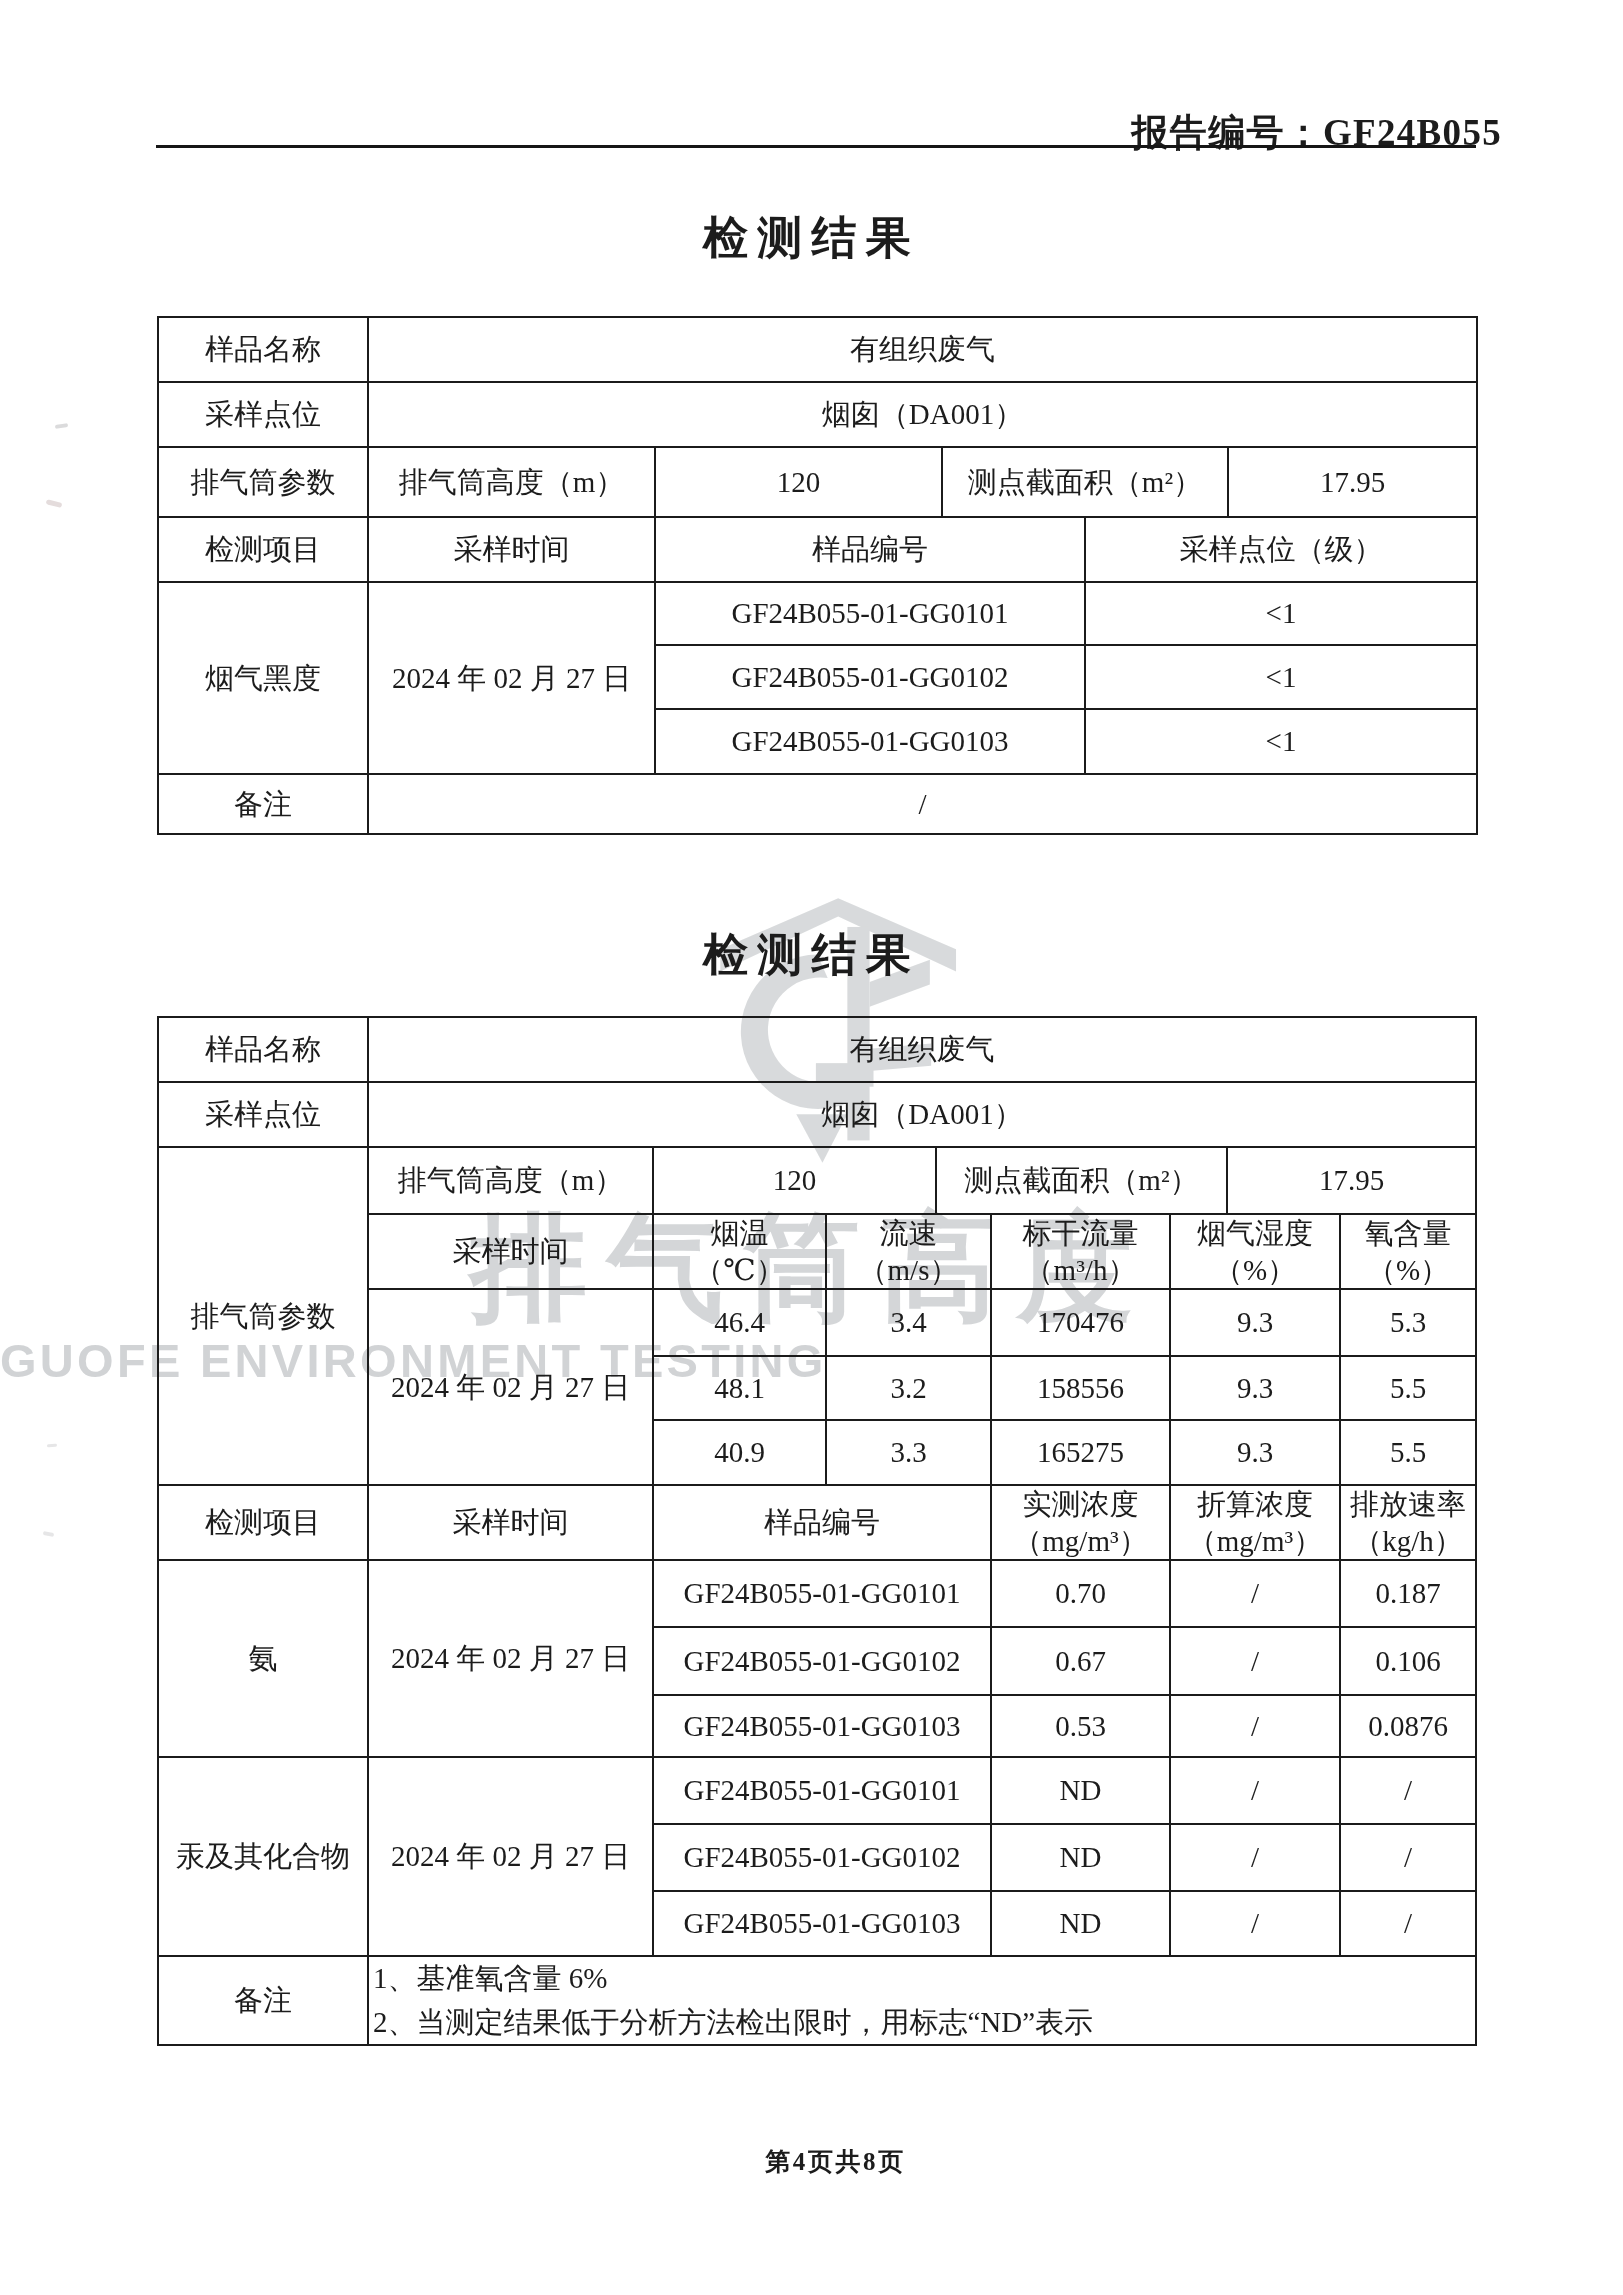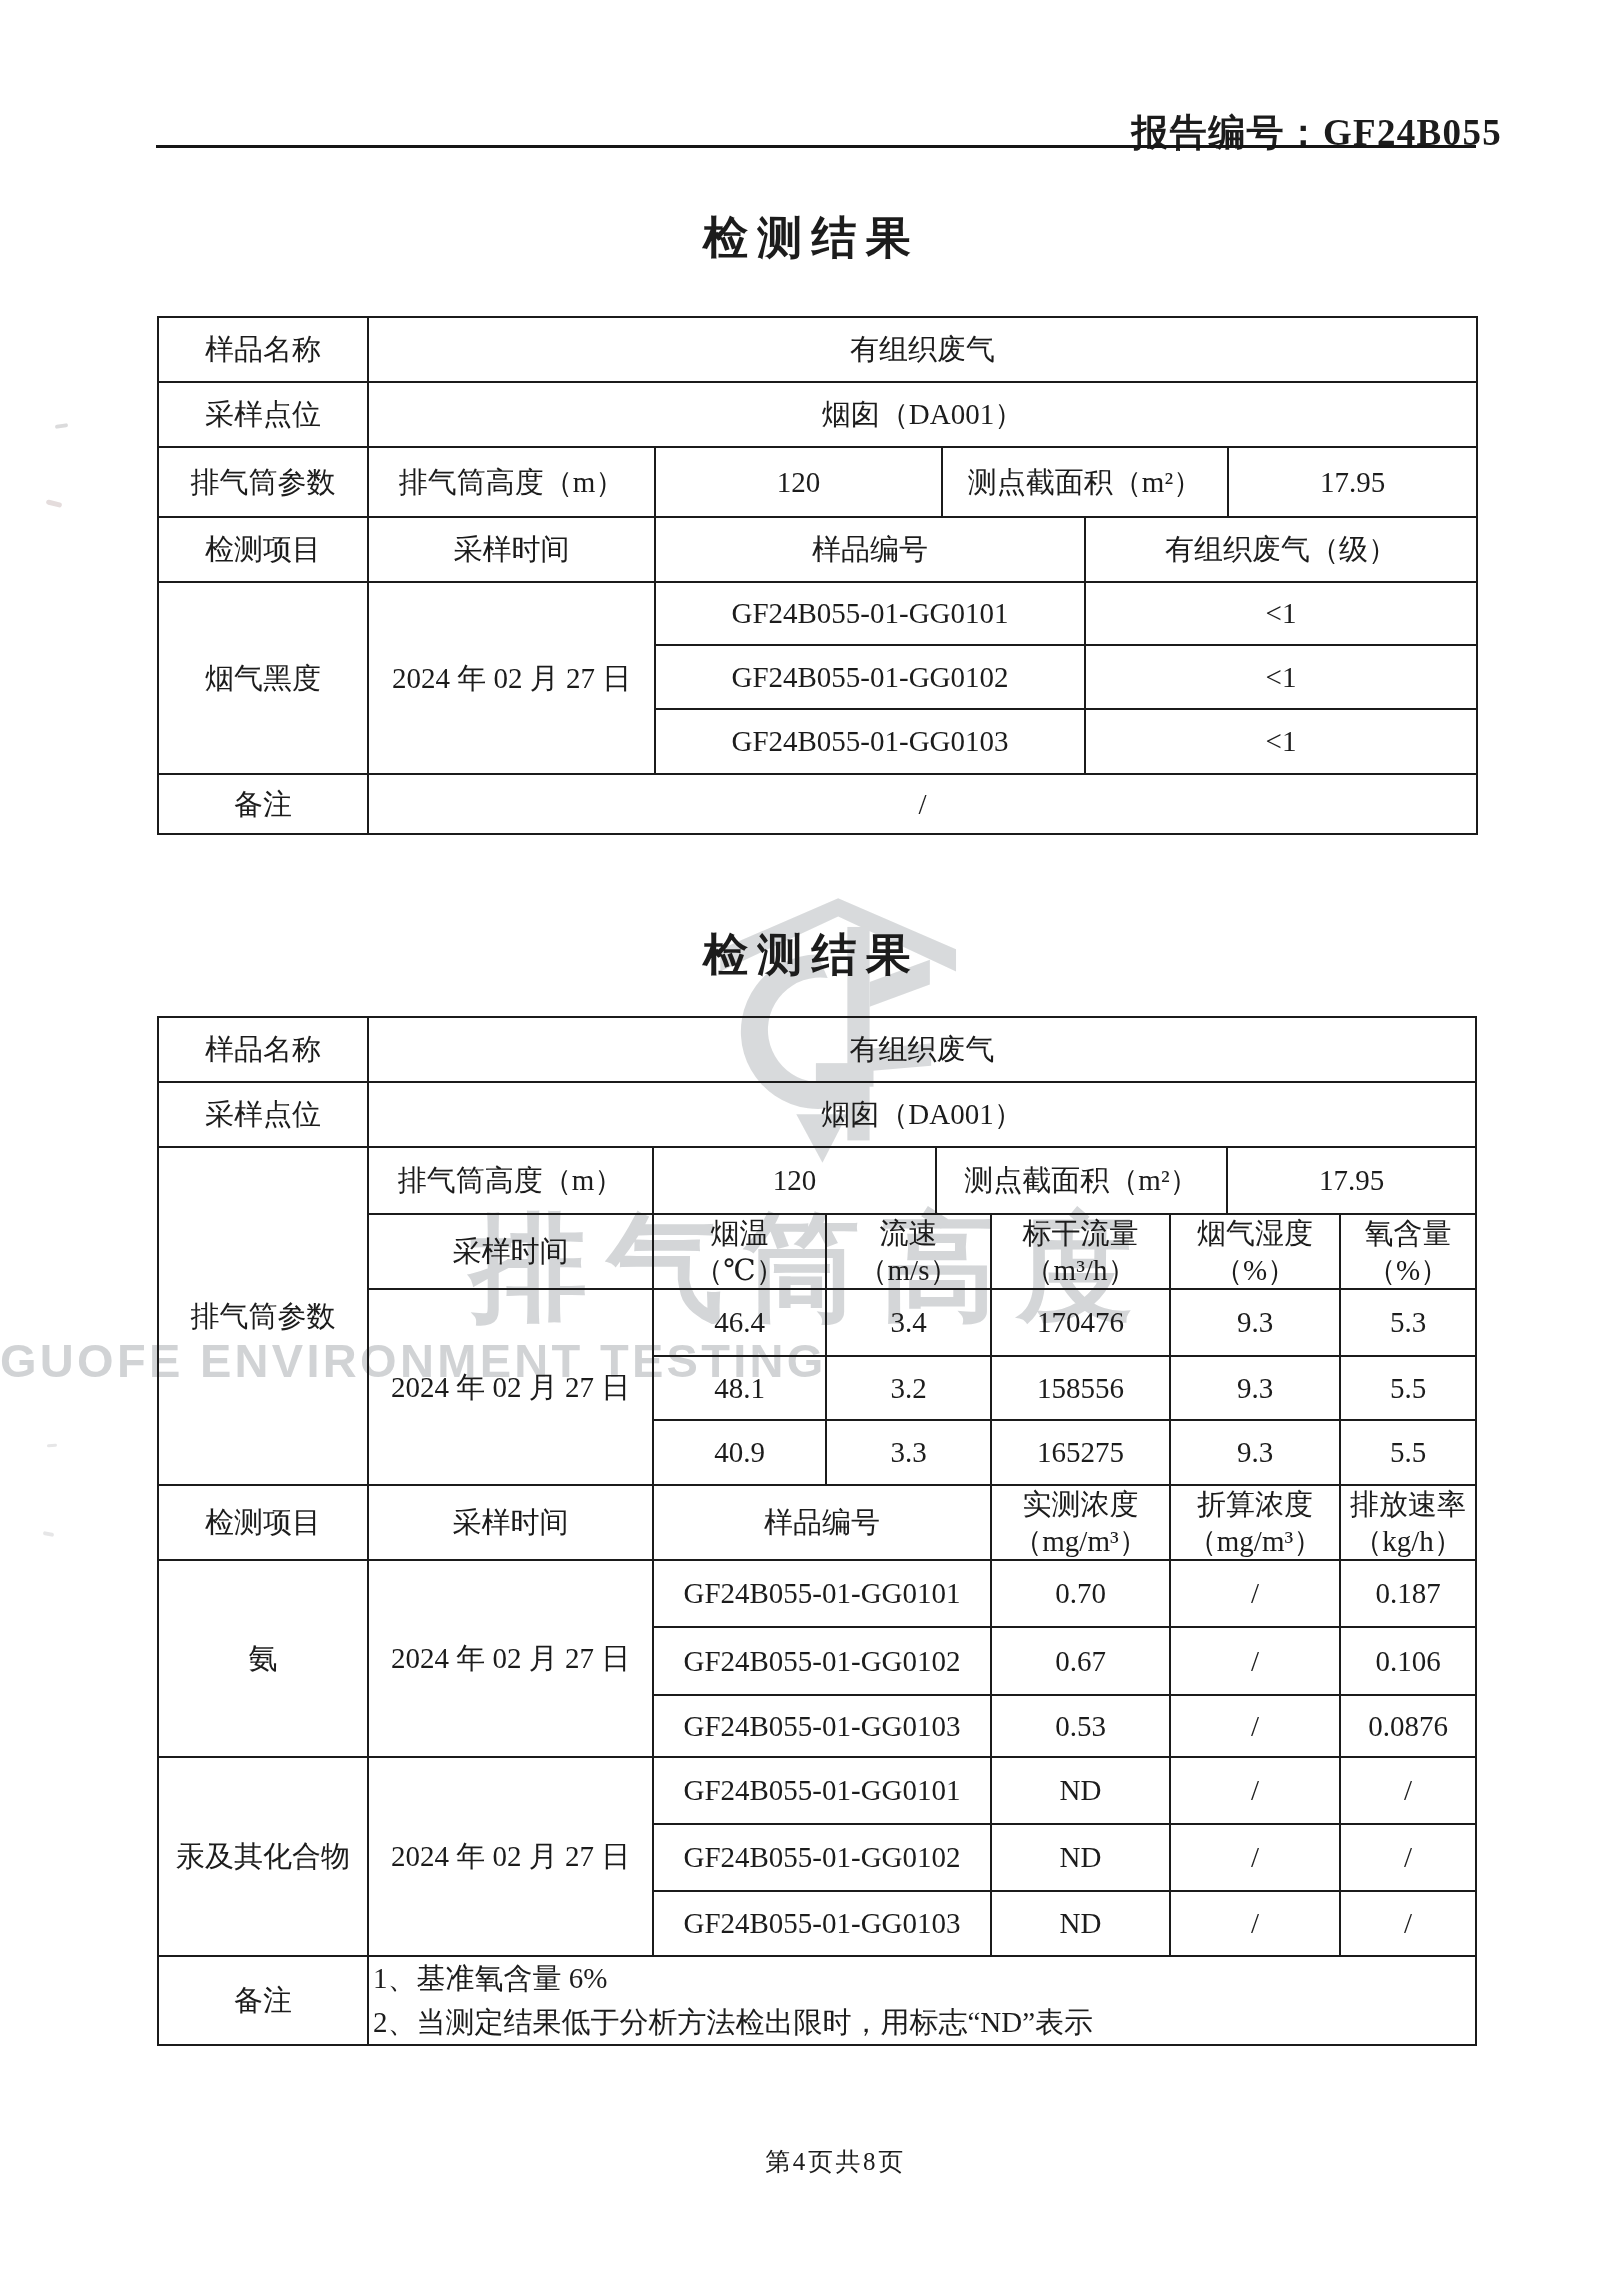--- a/index.html
+++ b/index.html
@@ -127,21 +127,21 @@
       <td>排气筒参数</td>
       <td>排气筒高度（m）</td>
       <td>120</td>
       <td colspan="2">测点截面积（m²）</td>
       <td>17.95</td>
     </tr>
     <tr style="height:65px">
       <td>检测项目</td>
       <td>采样时间</td>
       <td colspan="2">样品编号</td>
-      <td colspan="2">有组织废气（级）</td>
+      <td colspan="2">采样点位（级）</td>
     </tr>
     <tr style="height:63px">
       <td rowspan="3">烟气黑度</td>
       <td rowspan="3">2024 年 02 月 27 日</td>
       <td colspan="2">GF24B055-01-GG0101</td>
       <td colspan="2">&lt;1</td>
     </tr>
     <tr style="height:64px">
       <td colspan="2">GF24B055-01-GG0102</td>
       <td colspan="2">&lt;1</td>
@@ -294,16 +294,16 @@
     <tr style="height:72px">
       <td>备注</td>
       <td colspan="8" class="left">
         <span class="remark-line">1、基准氧含量 6%</span>
         <span class="remark-line">2、当测定结果低于分析方法检出限时，用标志“ND”表示</span>
       </td>
     </tr>
   </tbody>
     </table>
 
-  <div class="doc-title" style="top:2131px;font-size:25px;letter-spacing:2.6px;font-weight:normal;padding-left:48px;">第4页共8页</div>
+  <div class="doc-title" style="top:2131px;font-size:25px;letter-spacing:2.6px;font-weight:bold;padding-left:48px;">第4页共8页</div>
 
 </div>
 
 
 </body></html>

